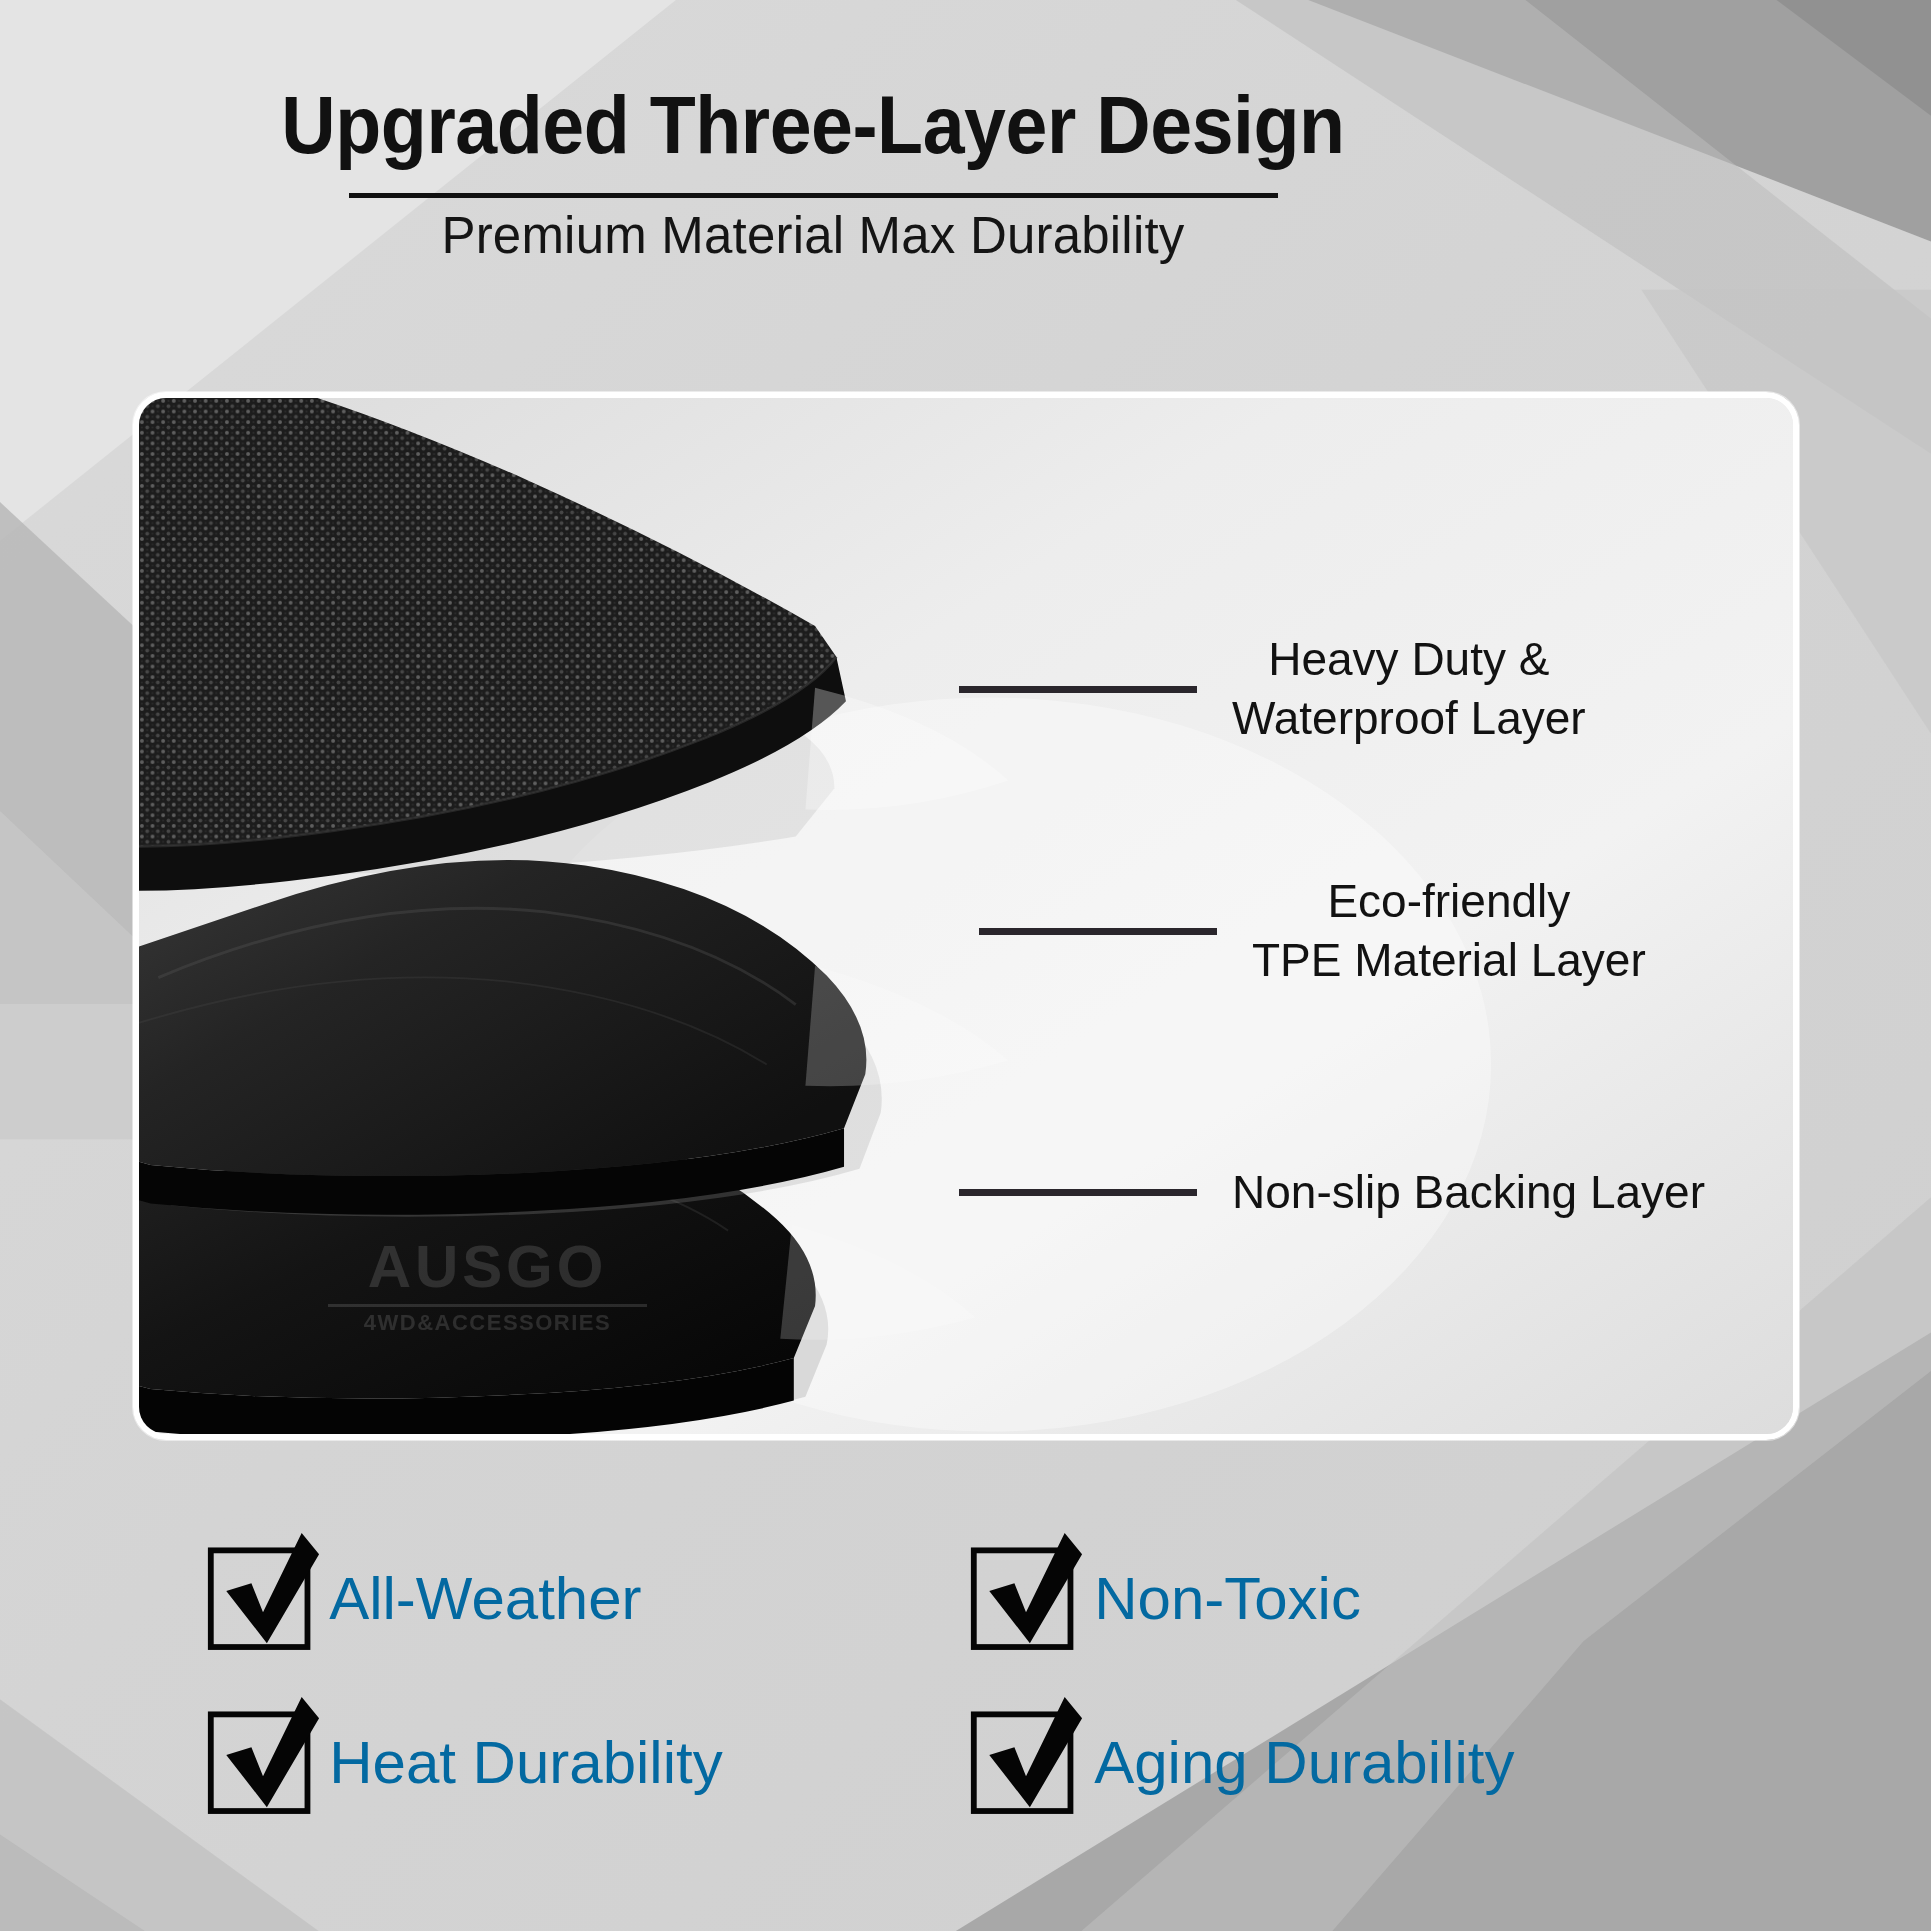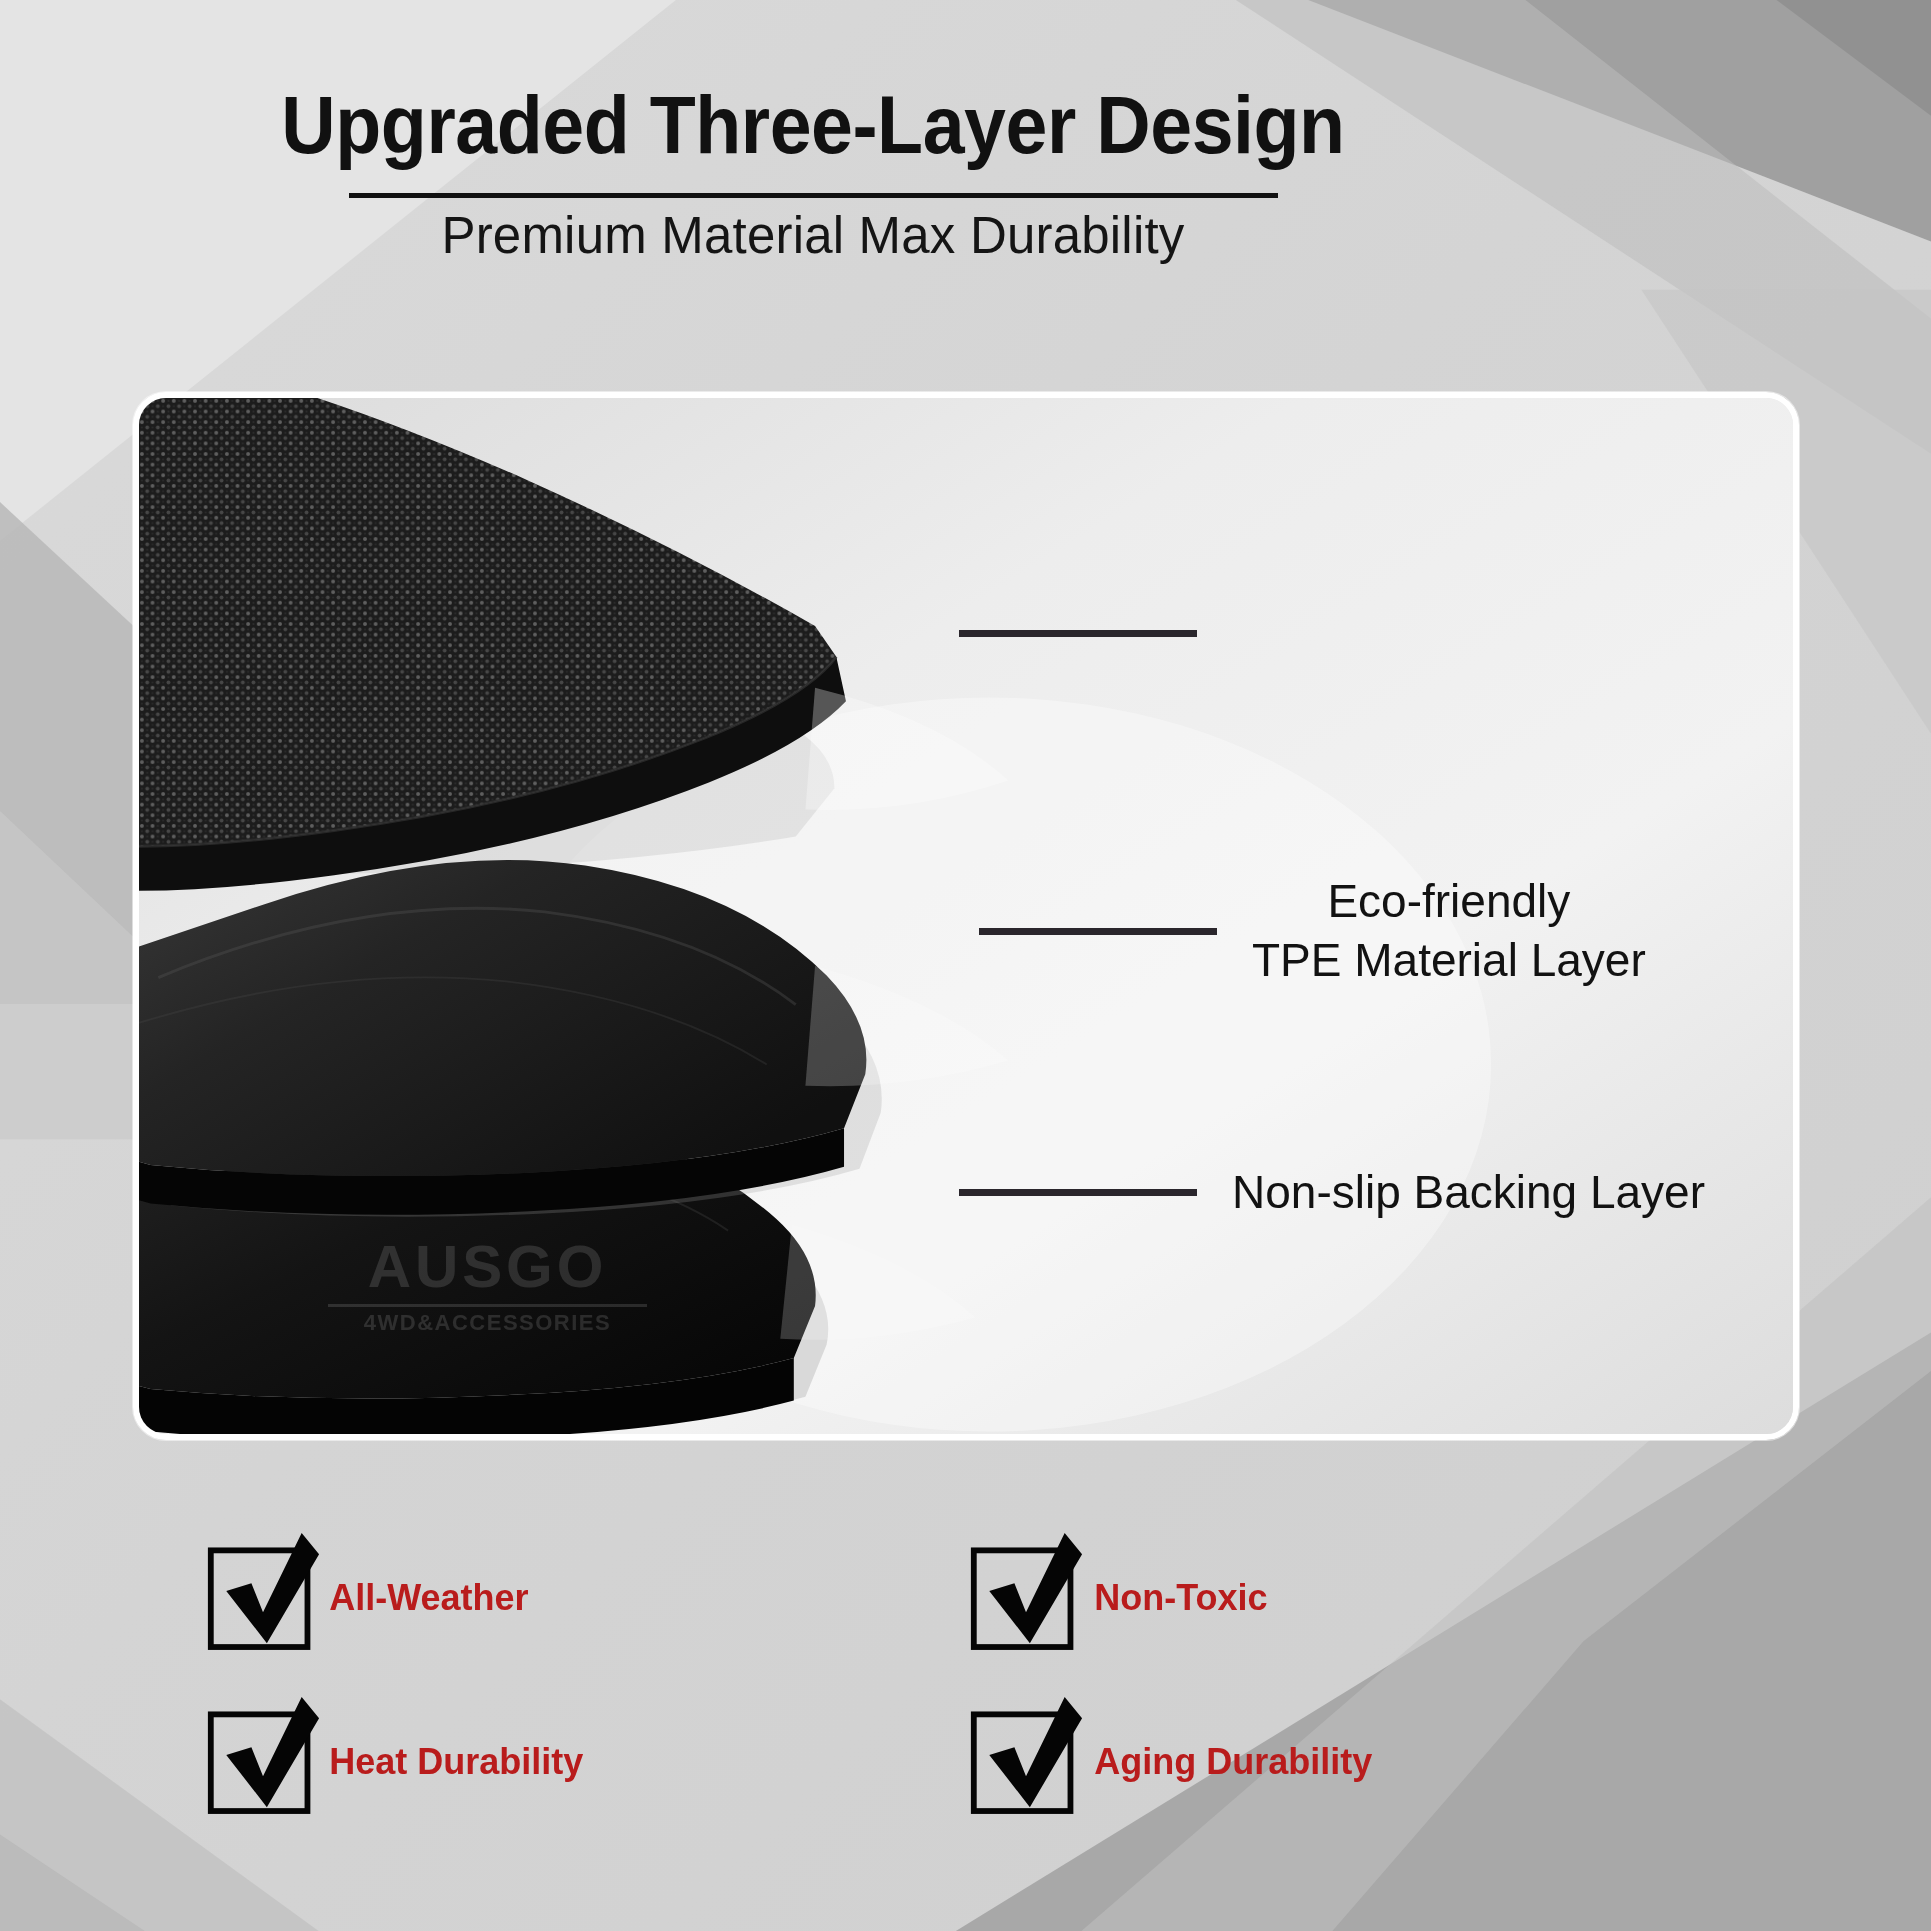--- a/index.html
+++ b/index.html
@@ -100,21 +100,21 @@
     display:grid;
     grid-template-columns:763px 763px;
     grid-template-rows:164px 164px;
     justify-content:center;
     align-content:start;
   }
   .feature { display:flex; align-items:center; padding-left:8.7px; }
   .cbox { position:relative; width:97px; height:97px; flex:none; }
   .cbox svg { position:absolute; left:-5.8px; top:-21px; width:116px; height:122px; overflow:visible; }
   .feature-label {
-    font-size:36px; color:#b91c1c; margin-left:21px; white-space:nowrap;font-weight:bold;
+    font-size:60px; color:#0369a1; margin-left:21px; white-space:nowrap;
   }
   .f-2 .feature-label, .f-4 .feature-label { margin-left:23px; }
 </style>
 </head>
 <body>
 
 <svg id="bg-layer" viewBox="0 0 2000 2000" preserveAspectRatio="none">
   <defs>
     <linearGradient id="bgGrad" x1="0" y1="0" x2="1" y2="1">
       <stop offset="0%" stop-color="#dadada"></stop>
@@ -225,20 +225,24 @@
       <div class="wm-main">AUSGO</div>
       <div class="wm-rule"></div>
       <div class="wm-sub">4WD&amp;ACCESSORIES</div>
     </div>
 
   </div>
 </div>
 
 <div class="callout" id="callout-1">
   <div class="leader"></div>
+  <div class="callout-text">
+    <div>Heavy Duty &amp;</div>
+    <div>Waterproof Layer</div>
+  </div>
 </div>
 
 <div class="callout" id="callout-2">
   <div class="leader"></div>
   <div class="callout-text">
     <div>Eco-friendly</div>
     <div>TPE Material Layer</div>
   </div>
 </div>
 

